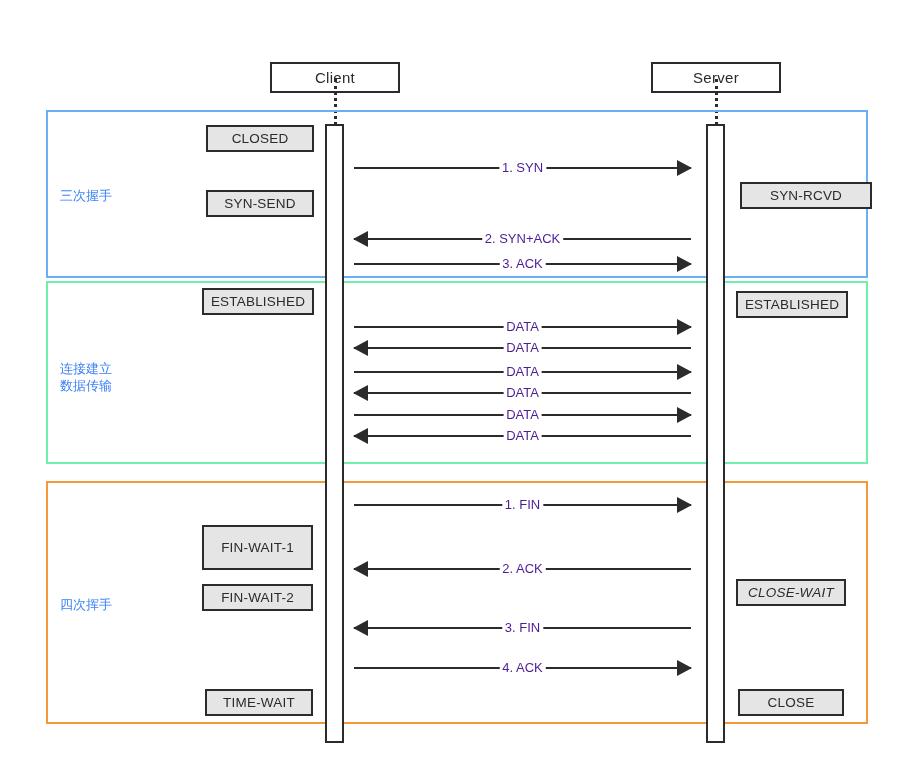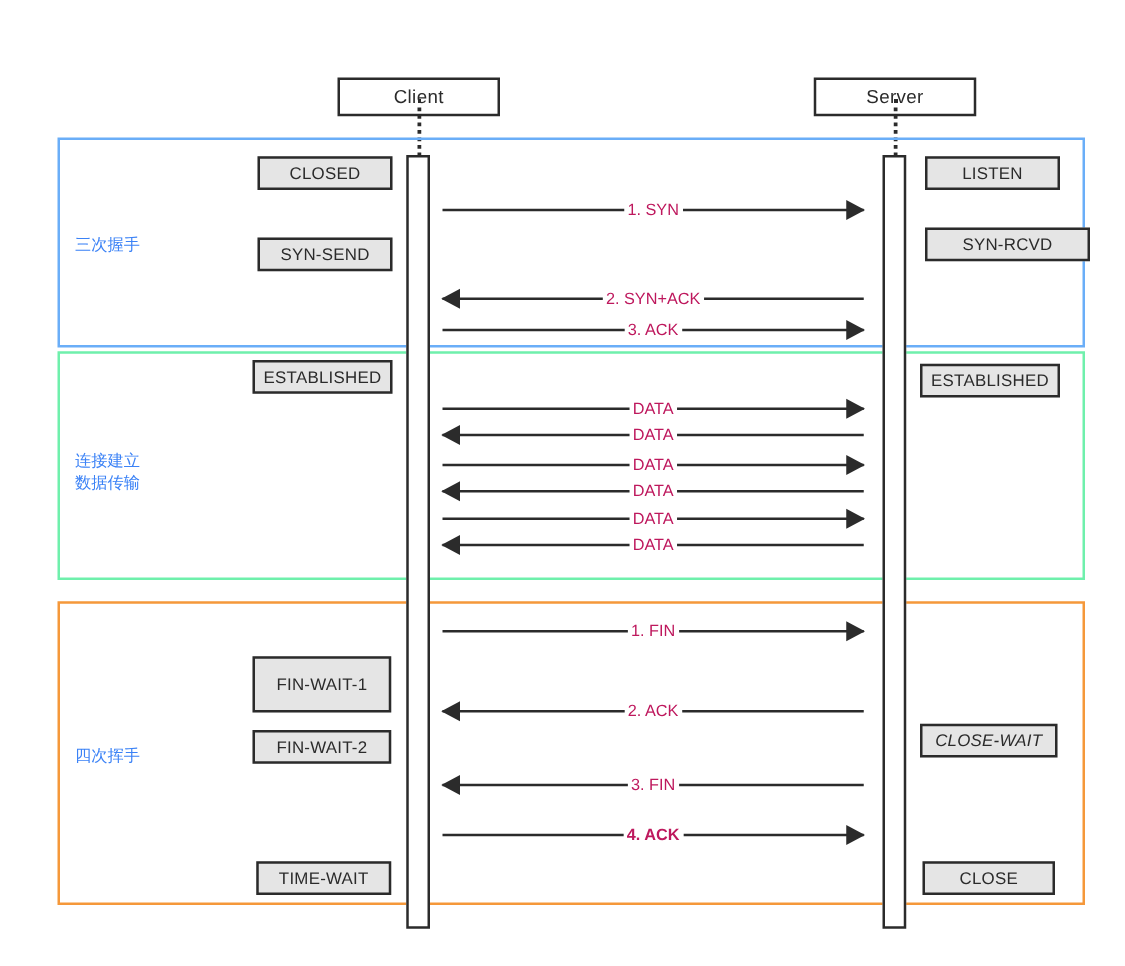--- a/index.html
+++ b/index.html
@@ -116,21 +116,21 @@
   }
   .msg-label {
     position: absolute;
     top: 0px;
     left: 50%;
     transform: translateX(-50%);
     background: #ffffff;
     padding: 0 3px;
     font-size: 13px;
     line-height: 20px;
-    color: #be185d;
+    color: #4c1d95;
     white-space: nowrap;
   }
 </style>
 </head>
 <body>
 
 <div id="canvas">
 
   <div class="phase" style="left:46px; top:110px; width:822px; height:168px; border-color:#6aaef8;"></div>
   <div class="phase" style="left:46px; top:281px; width:822px; height:183px; border-color:#6ff0ac;"></div>
@@ -150,21 +150,20 @@
   <div class="activation" style="left:325px; top:124px; width:19px; height:619px;"></div>
   <div class="activation" style="left:706px; top:124px; width:19px; height:619px;"></div>
 
   <div class="state-box" style="left:206px; top:125px; width:108px; height:27px;">CLOSED</div>
   <div class="state-box" style="left:206px; top:190px; width:108px; height:27px;">SYN-SEND</div>
   <div class="state-box" style="left:202px; top:288px; width:112px; height:27px;">ESTABLISHED</div>
   <div class="state-box" style="left:202px; top:525px; width:111px; height:45px;">FIN-WAIT-1</div>
   <div class="state-box" style="left:202px; top:584px; width:111px; height:27px;">FIN-WAIT-2</div>
   <div class="state-box" style="left:205px; top:689px; width:108px; height:27px;">TIME-WAIT</div>
 
-  <div class="state-box" style="left:740px; top:125px; width:108px; height:27px;">LISTEN</div>
   <div class="state-box" style="left:740px; top:182px; width:132px; height:27px;">SYN-RCVD</div>
   <div class="state-box" style="left:736px; top:291px; width:112px; height:27px;">ESTABLISHED</div>
   <div class="state-box" style="left:736px; top:579px; width:110px; height:27px;font-style:italic;">CLOSE-WAIT</div>
   <div class="state-box" style="left:738px; top:689px; width:106px; height:27px;">CLOSE</div>
 
   <div class="message" style="left:354px; top:158px; width:337px;">
     <div class="msg-line"></div>
     <div class="msg-head right"></div>
     <div class="msg-label">1. SYN</div>
   </div>
@@ -228,19 +227,19 @@
     <div class="msg-head left"></div>
     <div class="msg-label">2. ACK</div>
   </div>
 
   <div class="message" style="left:354px; top:618px; width:337px;text-align:right;">
     <div class="msg-line"></div>
     <div class="msg-head left"></div>
     <div class="msg-label">3. FIN</div>
   </div>
 
-  <div class="message" style="left:354px; top:658px; width:337px;font-weight:bold;">
+  <div class="message" style="left:354px; top:658px; width:337px;">
     <div class="msg-line"></div>
     <div class="msg-head right"></div>
     <div class="msg-label">4. ACK</div>
   </div>
 
 </div>
 
 </body></html>

